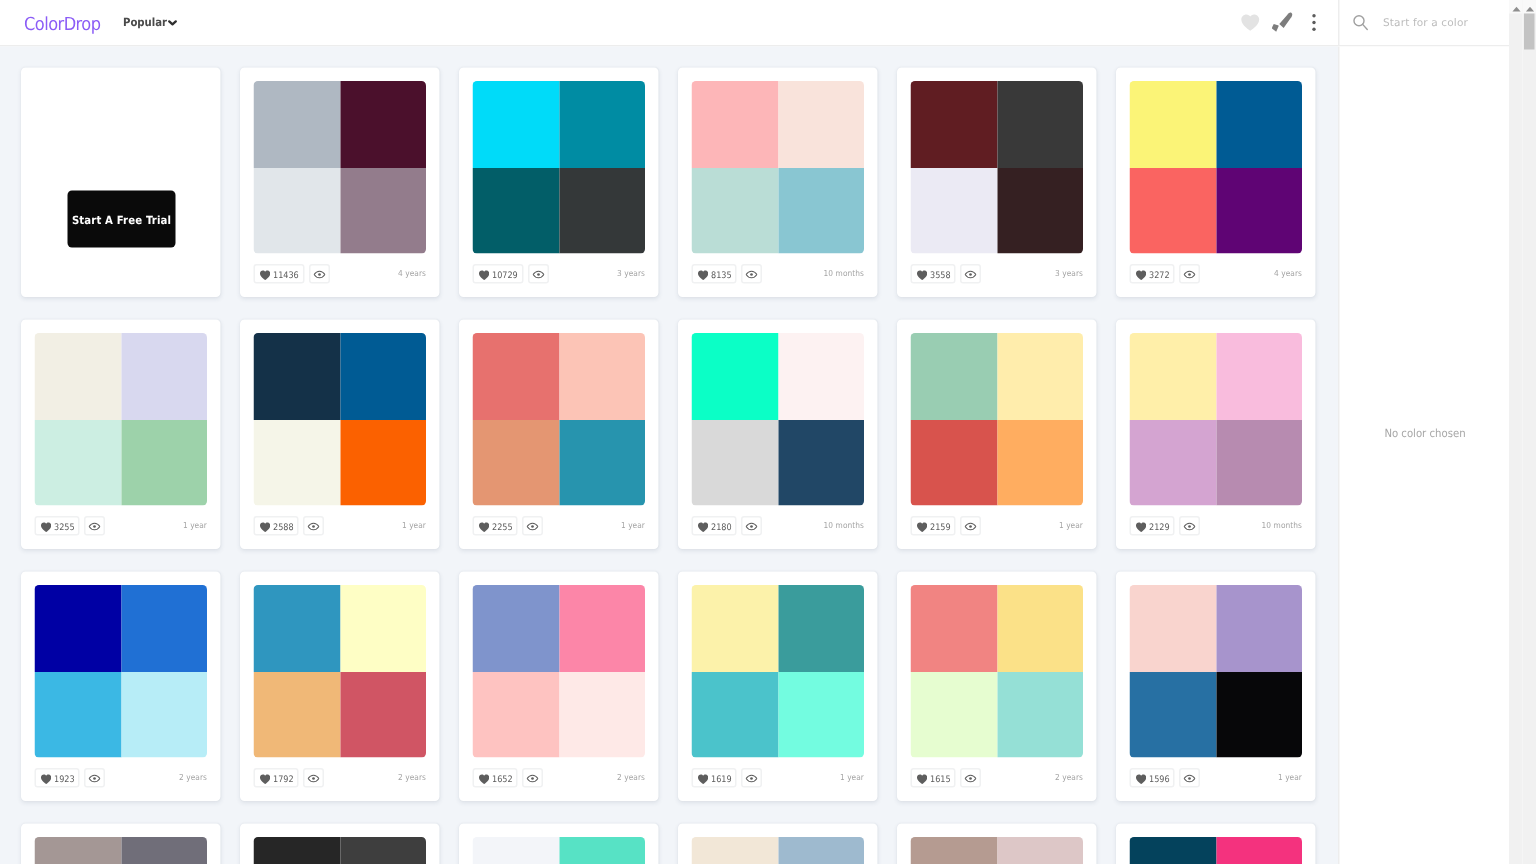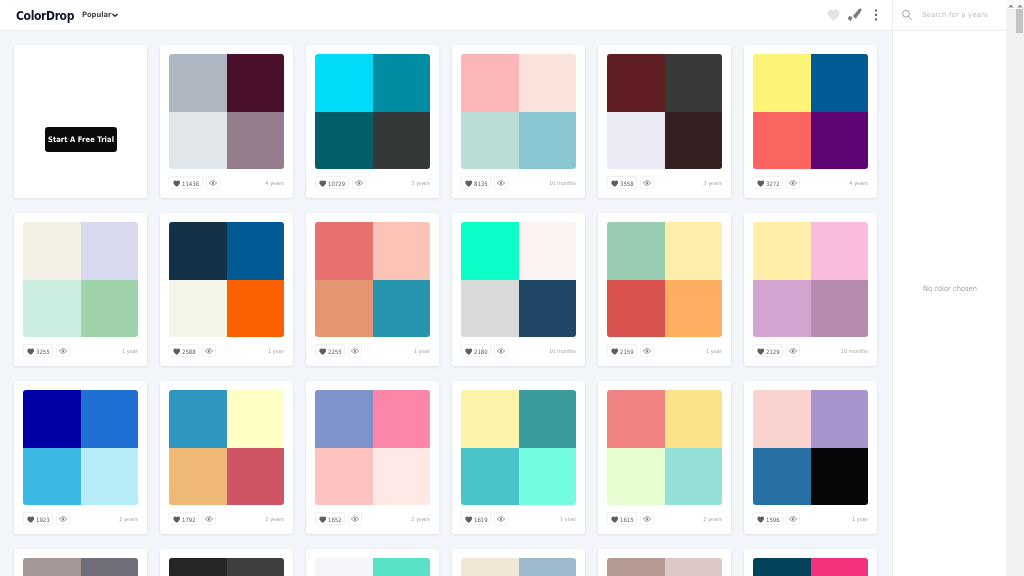--- a/index.html
+++ b/index.html
@@ -4,22 +4,22 @@
 <title>ColorDrop</title>
 <style>
   *{box-sizing:border-box;margin:0;padding:0}
   html,body{width:1024px;height:576px;overflow:hidden}
   body{font-family:"Liberation Sans",sans-serif;background:#f2f5f9}
   #app{position:relative;width:1024px;height:576px;background:#fff}
 
   
   .header{position:absolute;left:0;top:0;width:1007px;height:31px;background:#fff;
           border-bottom:1px solid #ededed;display:flex;align-items:center}
-  .logo{position:absolute;left:16px;top:10px;font-size:12px;color:#0f172a;letter-spacing:-.35px;
-        font-weight:700;font-family:"DejaVu Sans Condensed","DejaVu Sans",sans-serif;line-height:12px}
+  .logo{position:absolute;left:16px;top:10px;font-size:12px;color:#8b5cf6;letter-spacing:-.35px;
+        font-weight:400;font-family:"DejaVu Sans Condensed","DejaVu Sans",sans-serif;line-height:12px}
   .sort-btn{position:absolute;left:82px;top:9px;display:flex;align-items:center;gap:1px;
             font-size:7.5px;color:#4a4a4a;font-weight:700;cursor:pointer;line-height:11px;
             font-family:"DejaVu Sans Condensed","DejaVu Sans",sans-serif}
   .hdr-spacer{flex:1}
   .hdr-icons{position:absolute;left:823px;top:4px;display:flex;align-items:center}
   .ico-btn{width:21px;height:21px;display:flex;align-items:center;justify-content:center;cursor:pointer}
   .searchbox{position:absolute;left:892px;top:0;width:115px;height:30px;border-left:1px solid #ededed;
              display:flex;align-items:center;padding-left:8px;gap:9px;background:#fff;cursor:text}
   .searchbox .ph{font-size:7px;color:#bcbcbc;letter-spacing:.1px;font-family:"DejaVu Sans",sans-serif;white-space:nowrap}
 
@@ -43,21 +43,21 @@
   
   .adcard{position:absolute;left:14px;top:14px;width:133px;height:153px;background:#fff;
           border-radius:3px;box-shadow:0 1px 3px rgba(40,55,85,.10),0 0 1px rgba(40,55,85,.05);
 }
   .ad-logo{position:absolute;left:8px;top:20px;display:flex;align-items:center;gap:3px}
   .ad-logo-text{font-size:11.5px;font-weight:700;color:#151515;letter-spacing:.45px;
                 font-family:"DejaVu Sans Condensed","DejaVu Sans",sans-serif;white-space:nowrap;
                 line-height:12px}
   .ad-text{position:absolute;left:4px;top:52px;width:125px;text-align:center;font-size:7.5px;
            line-height:11px;color:#3a3a3a;font-family:"DejaVu Sans Condensed","DejaVu Sans",sans-serif}
-  .ad-cta{position:absolute;left:31px;top:82px;width:72px;height:25px;background:#0a0a0a;
+  .ad-cta{position:absolute;left:31px;top:82px;width:72px;height:38px;background:#0a0a0a;
           border-radius:3px;color:#fff;font-size:7.5px;font-weight:700;display:flex;align-items:center;
           justify-content:center;letter-spacing:.1px;cursor:pointer;white-space:nowrap;
           font-family:"DejaVu Sans Condensed","DejaVu Sans",sans-serif}
 
   
   .rpanel{position:absolute;left:892px;top:31px;width:115px;height:545px;background:#fff;
           border-left:1px solid #ededed}
   .rpanel .msg{position:absolute;left:0;right:0;top:253px;text-align:center;font-size:7.5px;
                color:#a6a6a6;font-family:"DejaVu Sans Condensed","DejaVu Sans",sans-serif}
 
@@ -103,21 +103,21 @@
           <circle cx="12" cy="12" r="1.95" fill="#5c5c5c"></circle>
           <circle cx="12" cy="19.7" r="1.95" fill="#5c5c5c"></circle>
         </svg>
       </div>
     </div>
     <div class="searchbox">
       <svg width="12" height="12" viewBox="0 0 24 24">
         <circle cx="10" cy="9.6" r="6.7" fill="none" stroke="#a0a0a0" stroke-width="1.9"></circle>
         <path d="M14.9 14.5 L21 21.2" stroke="#a0a0a0" stroke-width="1.9" stroke-linecap="round"></path>
       </svg>
-      <span class="ph">Search for a years</span>
+      <span class="ph">Start for a color</span>
     </div>
   </div>
 
   <div class="grid">
     <div class="adcard">
       <div class="ad-cta">Start A Free Trial</div>
     </div>
   <div class="card" style="left: 160px; top: 14px;">
         <div class="swatches">
           <div class="sw" style="background:#AFB8C2"></div>

